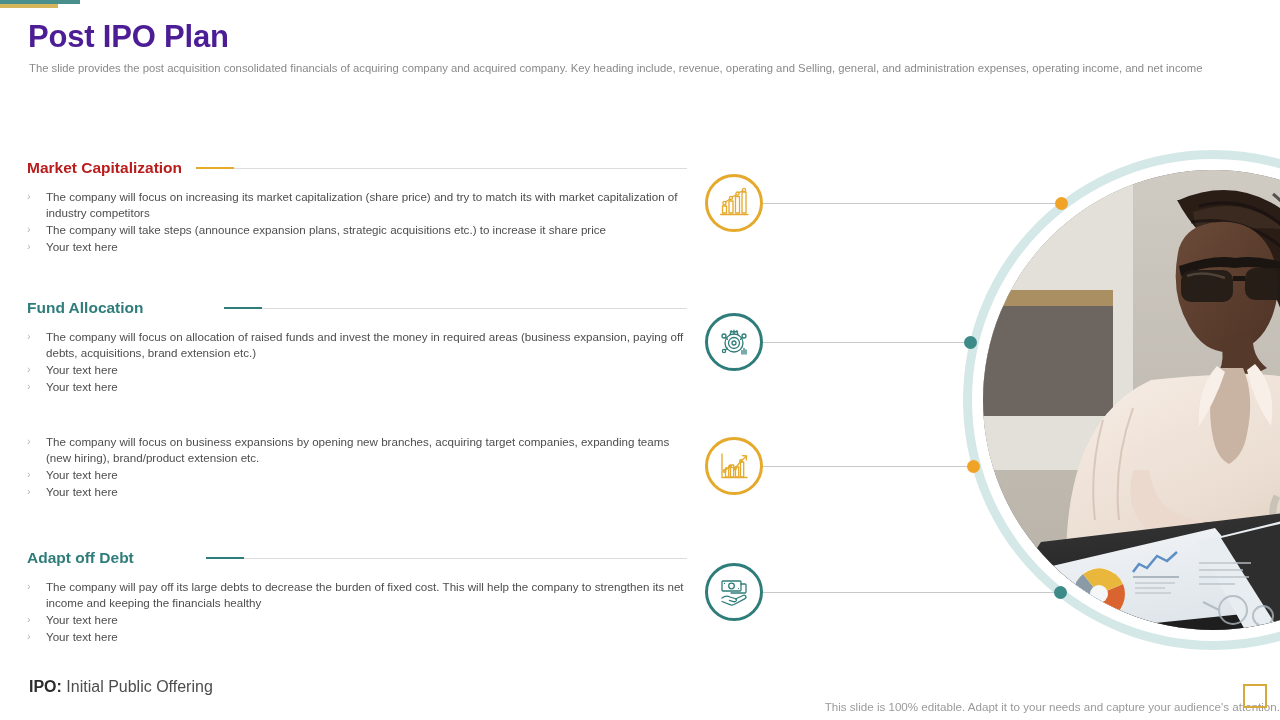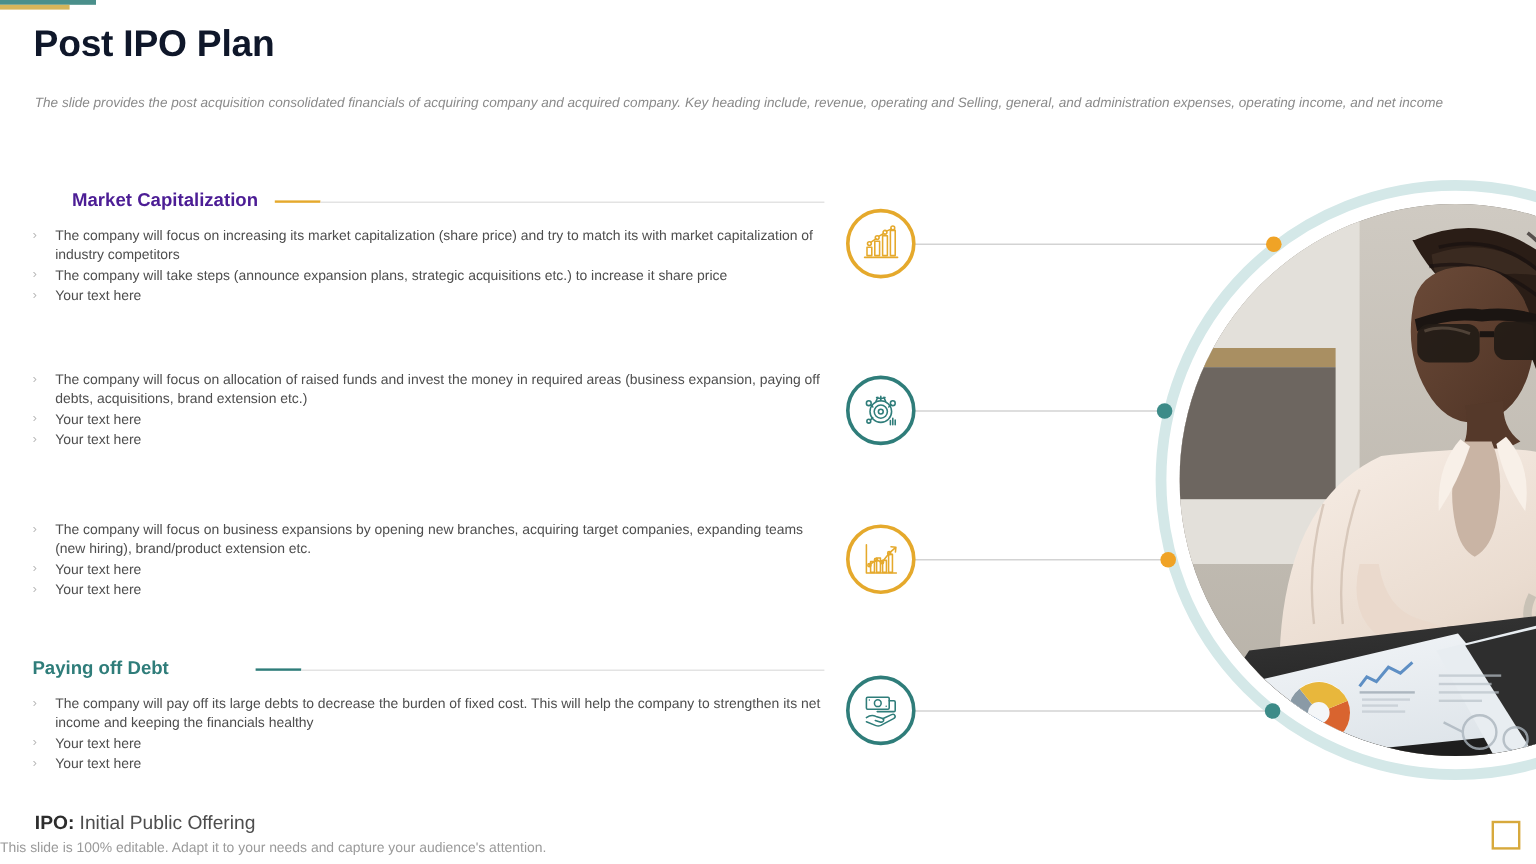--- a/index.html
+++ b/index.html
@@ -29,51 +29,50 @@
     width: 58px; height: 4px;
     background: #d7b55a;
   }
 
   
   .page-title {
     position: absolute;
     left: 28px; top: 20px;
     font-size: 31px;
     font-weight: bold;
-    color: #0f172a;
+    color: #4c1d95;
     letter-spacing: -0.2px;
     line-height: 1.1;
   }
   .page-subtitle {
     position: absolute;
-    left: 29px; top: 78px;
+    left: 29px; top: 60px;
     width: 1195px;
     font-size: 11.3px;
     color: #8a8a8a;
     line-height: 1.45;
-    font-style: italic;
   }
 
   
   .section {
     position: absolute;
     left: 27px;
     width: 660px;
   }
   .sec-head-row {
     display: flex;
     align-items: center;
     height: 20px;
   }
   .sec-title {
     font-size: 15.5px;
     font-weight: bold;
     white-space: nowrap;
   }
-  .sec-title.gold  { color: #4c1d95; margin-left: 33px; }
+  .sec-title.gold  { color: #b91c1c; }
   .sec-title.teal  { color: #2f7d7a; }
 
   .sec-dash {
     height: 2px;
     width: 38px;
     flex: 0 0 38px;
   }
   .sec-dash.gold { background: #e5a92c; }
   .sec-dash.teal { background: #2f7d7a; }
 
@@ -161,21 +160,21 @@
     position: absolute;
     left: 29px; top: 678px;
     font-size: 16px;
     color: #4d4d4d;
   }
   .footer-note b { color: #2d2d2d; }
   .footer-center {
     position: absolute;
     left: 0; top: 700px;
     width: 1280px;
-    text-align: left;
+    text-align: right;
     font-size: 11.6px;
     color: #9a9a9a;
   }
   .corner-square {
     position: absolute;
     left: 1243px; top: 684px;
     width: 24px; height: 24px;
     border: 2px solid #d7a93c;
     box-sizing: border-box;
   }
@@ -206,20 +205,26 @@
       <span class="btxt">The company will take steps (announce expansion plans, strategic acquisitions etc.) to increase it share price</span>
     </li>
     <li class="bullet">
       <span class="chev">›</span>
       <span class="btxt">Your text here</span>
     </li>
   </ul>
 </div>
 
 <div class="section" style="top:298px;">
+  <div class="sec-head-row">
+    <div class="sec-title teal">Fund Allocation</div>
+    <div class="spacer-sm" style="flex:0 0 80px;width:80px;"></div>
+    <div class="sec-dash teal"></div>
+    <div class="sec-rule"></div>
+  </div>
   <ul class="bullets">
     <li class="bullet">
       <span class="chev">›</span>
       <span class="btxt">The company will focus on allocation of raised funds and invest the money in required areas (business expansion, paying off debts, acquisitions, brand extension etc.)</span>
     </li>
     <li class="bullet">
       <span class="chev">›</span>
       <span class="btxt">Your text here</span>
     </li>
     <li class="bullet">
@@ -241,21 +246,21 @@
     </li>
     <li class="bullet">
       <span class="chev">›</span>
       <span class="btxt">Your text here</span>
     </li>
   </ul>
 </div>
 
 <div class="section" style="top:548px;">
   <div class="sec-head-row">
-    <div class="sec-title teal">Paying off Debt</div>
+    <div class="sec-title teal">Adapt off Debt</div>
     <div class="spacer-sm" style="flex:0 0 72px;width:72px;"></div>
     <div class="sec-dash teal"></div>
     <div class="sec-rule"></div>
   </div>
   <ul class="bullets">
     <li class="bullet">
       <span class="chev">›</span>
       <span class="btxt">The company will pay off its large debts to decrease the burden of fixed cost. This will help the company to strengthen its net income and keeping the financials healthy</span>
     </li>
     <li class="bullet">

